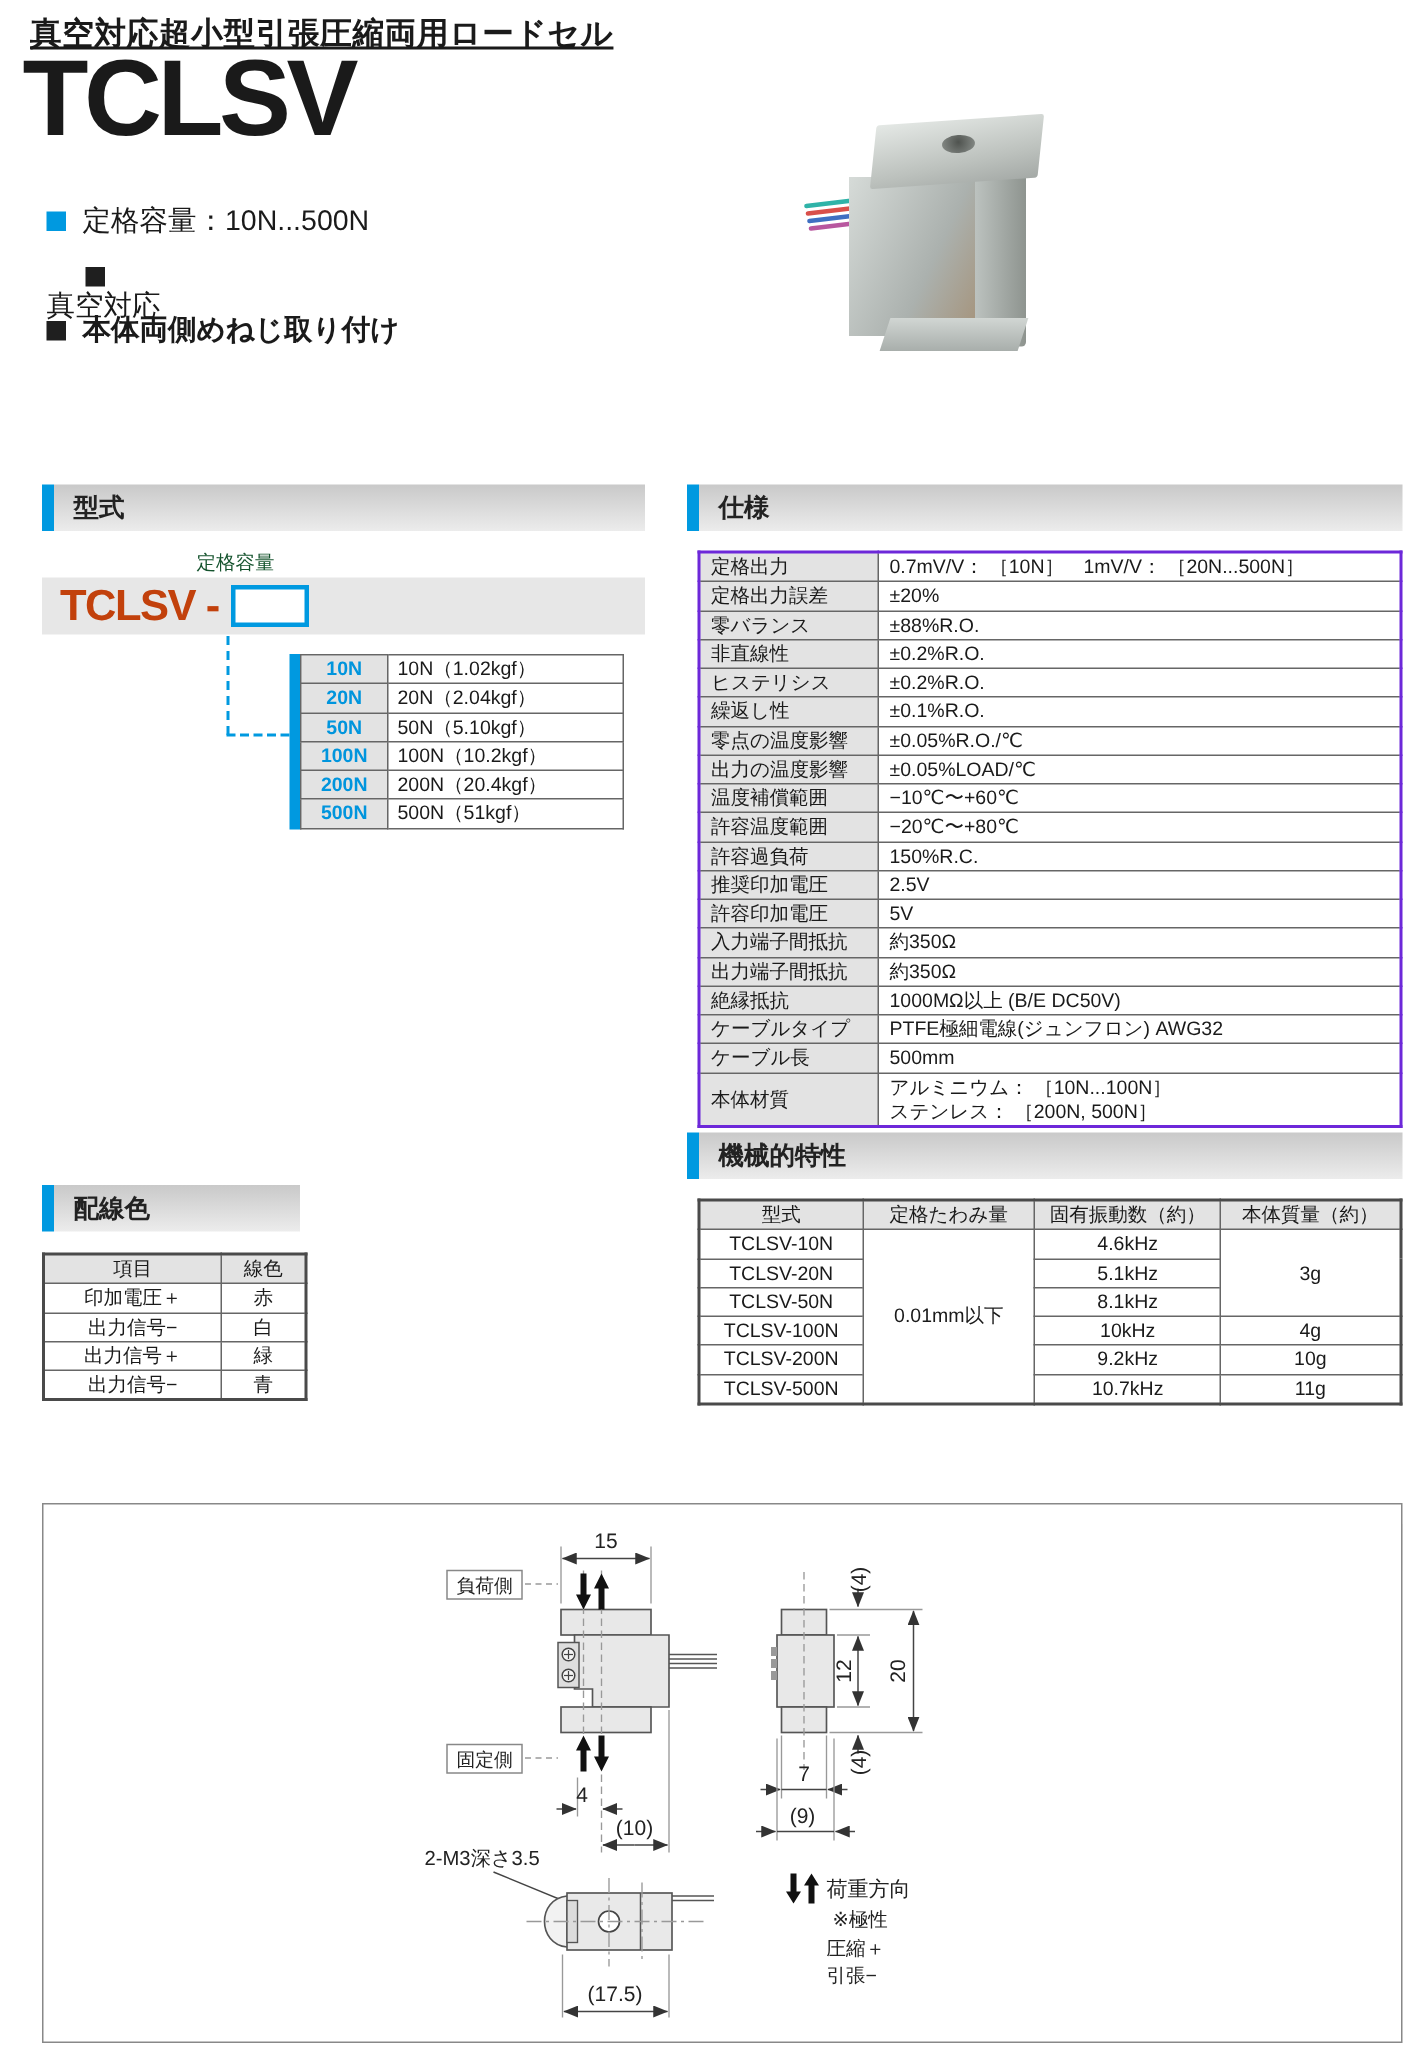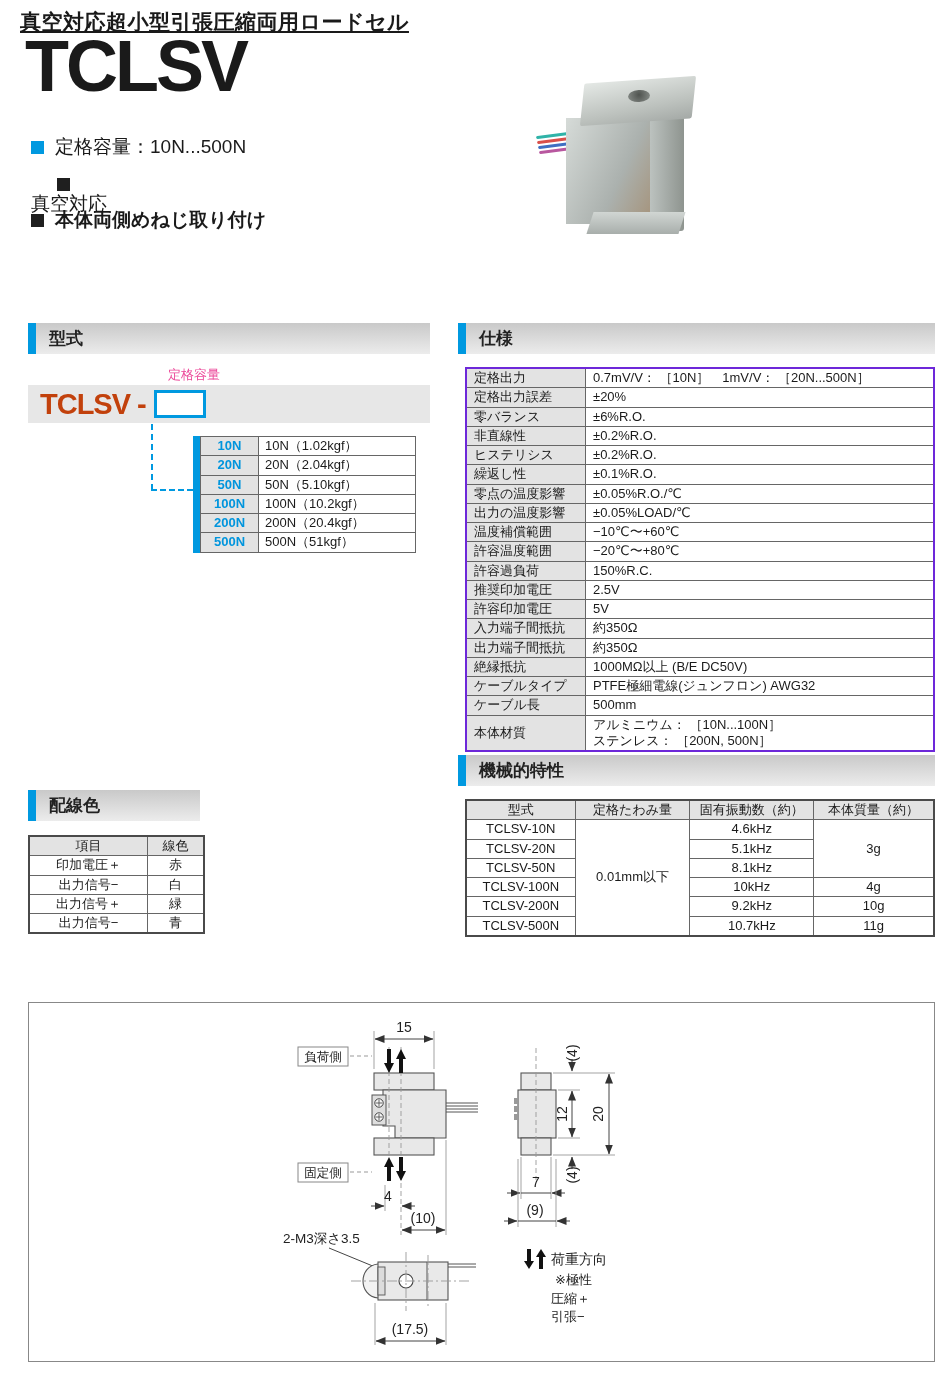--- a/index.html
+++ b/index.html
@@ -2,33 +2,33 @@
 <html><head>
 <meta charset="utf-8">
 <style>
   html,body{margin:0;padding:0;background:#fff;}
   .page{position:relative;width:950px;height:1380px;background:#fff;overflow:hidden;
         font-family:"Liberation Sans","DejaVu Sans",sans-serif;color:#1a1a1a;}
   .abs{position:absolute;}
 
   
   .subtitle{left:20px;top:8px;font-size:21px;font-weight:700;letter-spacing:.5px;text-decoration:underline;}
-  .title{left:25px;top:30px;font-size:72px;font-weight:800;letter-spacing:-3px;line-height:1;}
+  .title{left:15px;top:30px;font-size:72px;font-weight:800;letter-spacing:-3px;line-height:1;}
   .feature{display:flex;align-items:center;font-size:19px;}
   .bullet{width:13px;height:13px;margin-right:11px;flex:0 0 13px;}
   .b-blue{background:#0099e0;}
   .b-black{background:#1f1f1f;}
 
   
   .sec-bar{height:31px;background:linear-gradient(180deg,#c9c9c9,#ececec);
            border-left:8px solid #0099e0;display:flex;align-items:center;}
   .sec-bar span{font-size:17px;font-weight:700;padding-left:13px;color:#222;}
 
   
-  .cap-label{font-size:13px;color:#ec4899;margin-left:37px;}
+  .cap-label{font-size:13px;color:#14532d;}
   .model-band{background:#e7e7e7;display:flex;align-items:center;}
   .model-prefix{font-size:29px;font-weight:800;letter-spacing:-1px;padding-left:12px;color:#c2410c;}
   .cap-box{width:46px;height:22px;background:#fff;border:3px solid #0099e0;margin-left:8px;}
   .dash-v{border-left:2px dashed #0099e0;}
   .dash-h{border-top:2px dashed #0099e0;}
 
   table{border-collapse:collapse;}
   td,th{font-size:13px;line-height:1.25;border:1px solid #666;padding:1px 6px;font-weight:400;}
 
   .opt-wrap{border-left:7px solid #0099e0;}
@@ -148,21 +148,21 @@
       <tr>
           <td class="lbl">定格出力</td>
           <td>0.7mV/V： ［10N］　1mV/V： ［20N...500N］</td>
         </tr>
       <tr>
           <td class="lbl">定格出力誤差</td>
           <td>±20%</td>
         </tr>
       <tr>
           <td class="lbl">零バランス</td>
-          <td>±6%R.O.</td>
+          <td>±88%R.O.</td>
         </tr>
       <tr>
           <td class="lbl">非直線性</td>
           <td>±0.2%R.O.</td>
         </tr>
       <tr>
           <td class="lbl">ヒステリシス</td>
           <td>±0.2%R.O.</td>
         </tr>
       <tr>

